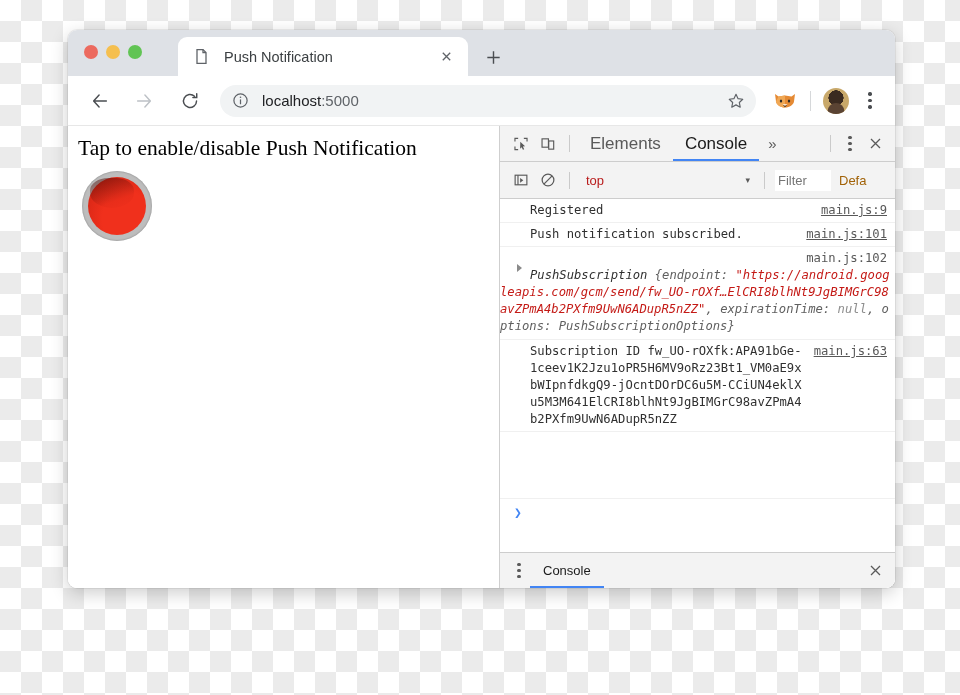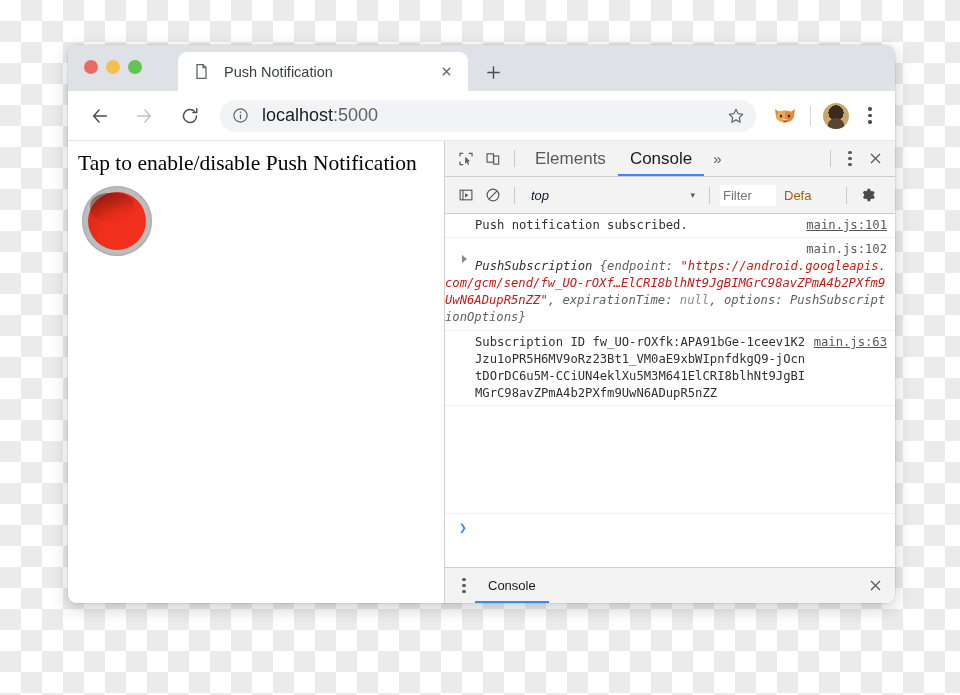--- a/index.html
+++ b/index.html
@@ -16,21 +16,21 @@
       linear-gradient(45deg, #ebebeb 25%, transparent 25%, transparent 75%, #ebebeb 75%, #ebebeb),
       linear-gradient(45deg, #ebebeb 25%, transparent 25%, transparent 75%, #ebebeb 75%, #ebebeb);
     background-size: 42px 42px;
     background-position: 0 0, 21px 21px;
   }
 
   
   .browser-window {
     position: absolute;
     left: 68px;
-    top: 45px;
+    top: 30px;
     width: 827px;
     height: 558px;
     border-radius: 9px;
     background: #ffffff;
     box-shadow: 0 5px 18px rgba(0,0,0,0.20), 0 0 0 1px rgba(0,0,0,0.06);
     overflow: hidden;
     display: flex;
     flex-direction: column;
   }
 
@@ -125,21 +125,21 @@
     border-radius: 16px;
     display: flex;
     align-items: center;
     padding: 0 6px 0 12px;
     box-sizing: border-box;
     min-width: 0;
   }
   .info-icon { width: 17px; height: 17px; flex: 0 0 auto; color: #5f6368; margin-right: 13px; }
   .url-text {
     flex: 1 1 auto;
-    font-size: 18px;
+    font-size: 15px;
     color: #202124;
     white-space: nowrap;
     overflow: hidden;
     min-width: 0;
   }
   .url-text .port { color: #5f6368; }
   .star-btn {
     width: 24px; height: 24px;
     flex: 0 0 auto;
     display: flex; align-items: center; justify-content: center;
@@ -179,21 +179,21 @@
   
   .content-area {
     flex: 1 1 auto;
     display: flex;
     min-height: 0;
     background: #ffffff;
   }
 
   
   .page-viewport {
-    width: 377px;
+    width: 432px;
     flex: 0 0 auto;
     background: #ffffff;
     padding: 10px 0 16px 10px;
     box-sizing: border-box;
     border-right: 1px solid #cfcfcf;
     position: relative;
   }
   .page-heading {
     font-family: "Liberation Serif", serif;
     font-size: 21.5px;
@@ -302,21 +302,21 @@
   .ctx-select {
     display: flex;
     align-items: center;
     min-width: 0;
     flex: 0 0 auto;
     width: 178px;
     height: 24px;
     padding: 0 6px 0 8px;
     box-sizing: border-box;
   }
-  .ctx-label { font-size: 13px; color: #0f172a; flex: 1 1 auto; font-style: italic; }
+  .ctx-label { font-size: 13px; color: #b91c1c; flex: 1 1 auto; }
   .ctx-arrow { font-size: 9px; color: #5a5a5a; flex: 0 0 auto; }
   .filter-input {
     width: 56px;
     height: 21px;
     background: #ffffff;
     border: none;
     outline: none;
     font-family: "Liberation Sans", sans-serif;
     font-size: 13px;
     color: #9a9a9a;
@@ -603,20 +603,24 @@
         <span class="gear-btn">
           <svg viewBox="0 0 18 18" width="16" height="16" fill="#4a4a4a">
             <path d="M9 5.9A3.1 3.1 0 1 0 9 12.1 3.1 3.1 0 0 0 9 5.9zm0 4.8a1.7 1.7 0 1 1 0-3.4 1.7 1.7 0 0 1 0 3.4z"></path>
             <path d="M15.3 9c0-.4 0-.8-.1-1.1l1.4-1.1-1.4-2.4-1.7.6c-.6-.5-1.2-.8-1.9-1L11.3 2H8.5l-.3 1.9c-.7.2-1.3.6-1.9 1l-1.7-.6L3.2 6.7l1.4 1.1C4.6 8.2 4.6 8.6 4.6 9s0 .8.1 1.1l-1.4 1.1 1.4 2.4 1.7-.6c.6.5 1.2.8 1.9 1l.3 2h2.8l.3-2c.7-.2 1.3-.6 1.9-1l1.7.6 1.4-2.4-1.4-1.1c.1-.3.1-.7.1-1.1z"></path>
           </svg>
         </span>
       </div>
 
       <div class="console-log">
 
+        <div class="log-row">
+          <span class="log-body">Registered</span>
+          <span class="log-src">main.js:9</span>
+        </div>
 
         <div class="log-row">
           <span class="log-body">Push notification subscribed.</span>
           <span class="log-src">main.js:101</span>
         </div>
 
         <div class="log-row obj">
           <span class="log-src-top">main.js:102</span>
           <span class="disclosure"></span>
           <span class="obj-body"><span class="tok-name">PushSubscription </span><span class="tok-prop">{</span><span class="tok-prop">endpoint: </span><span class="tok-str">"https://android.googleapis.com/gcm/send/fw_UO-rOXf…ElCRI8blhNt9JgBIMGrC98avZPmA4b2PXfm9UwN6ADupR5nZZ"</span><span class="tok-prop">, </span><span class="tok-prop">expirationTime: </span><span class="tok-null">null</span><span class="tok-prop">, </span><span class="tok-prop">options: PushSubscriptionOptions</span><span class="tok-prop">}</span></span>

